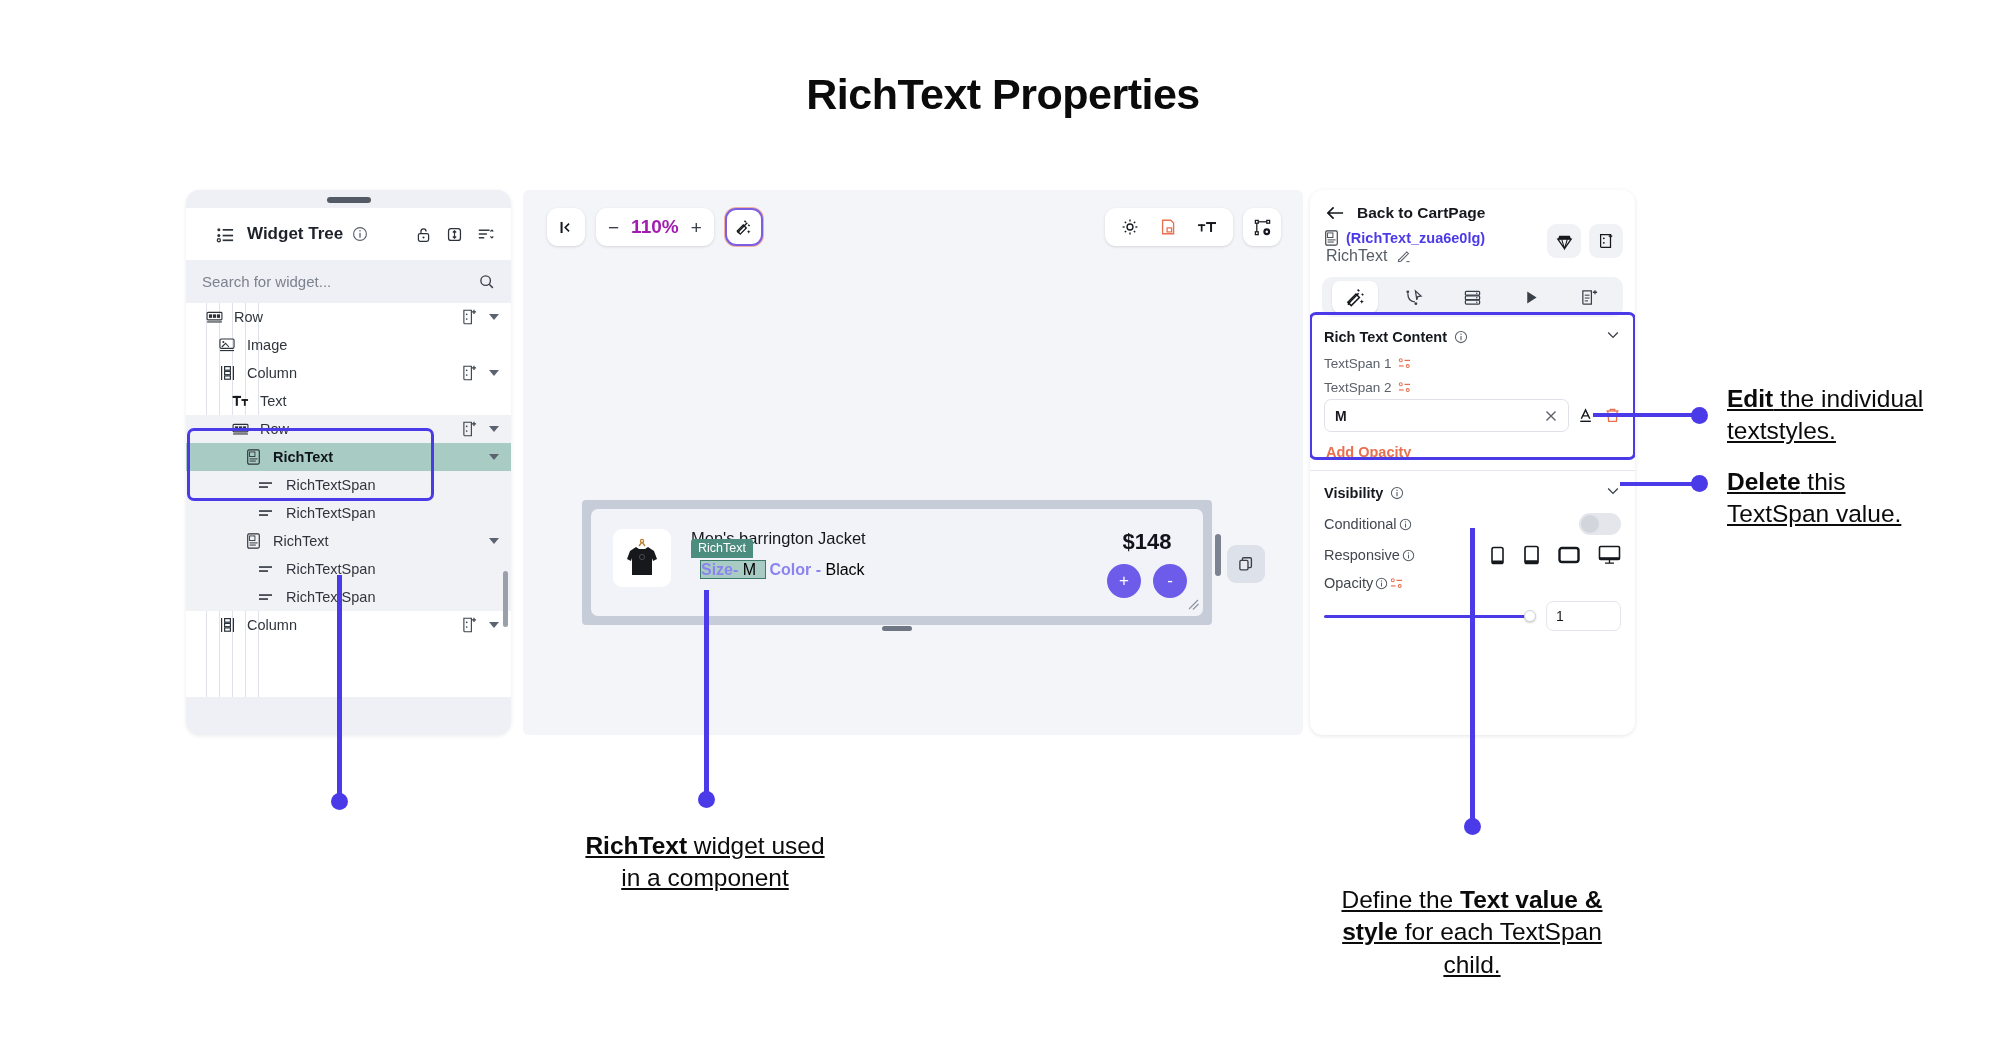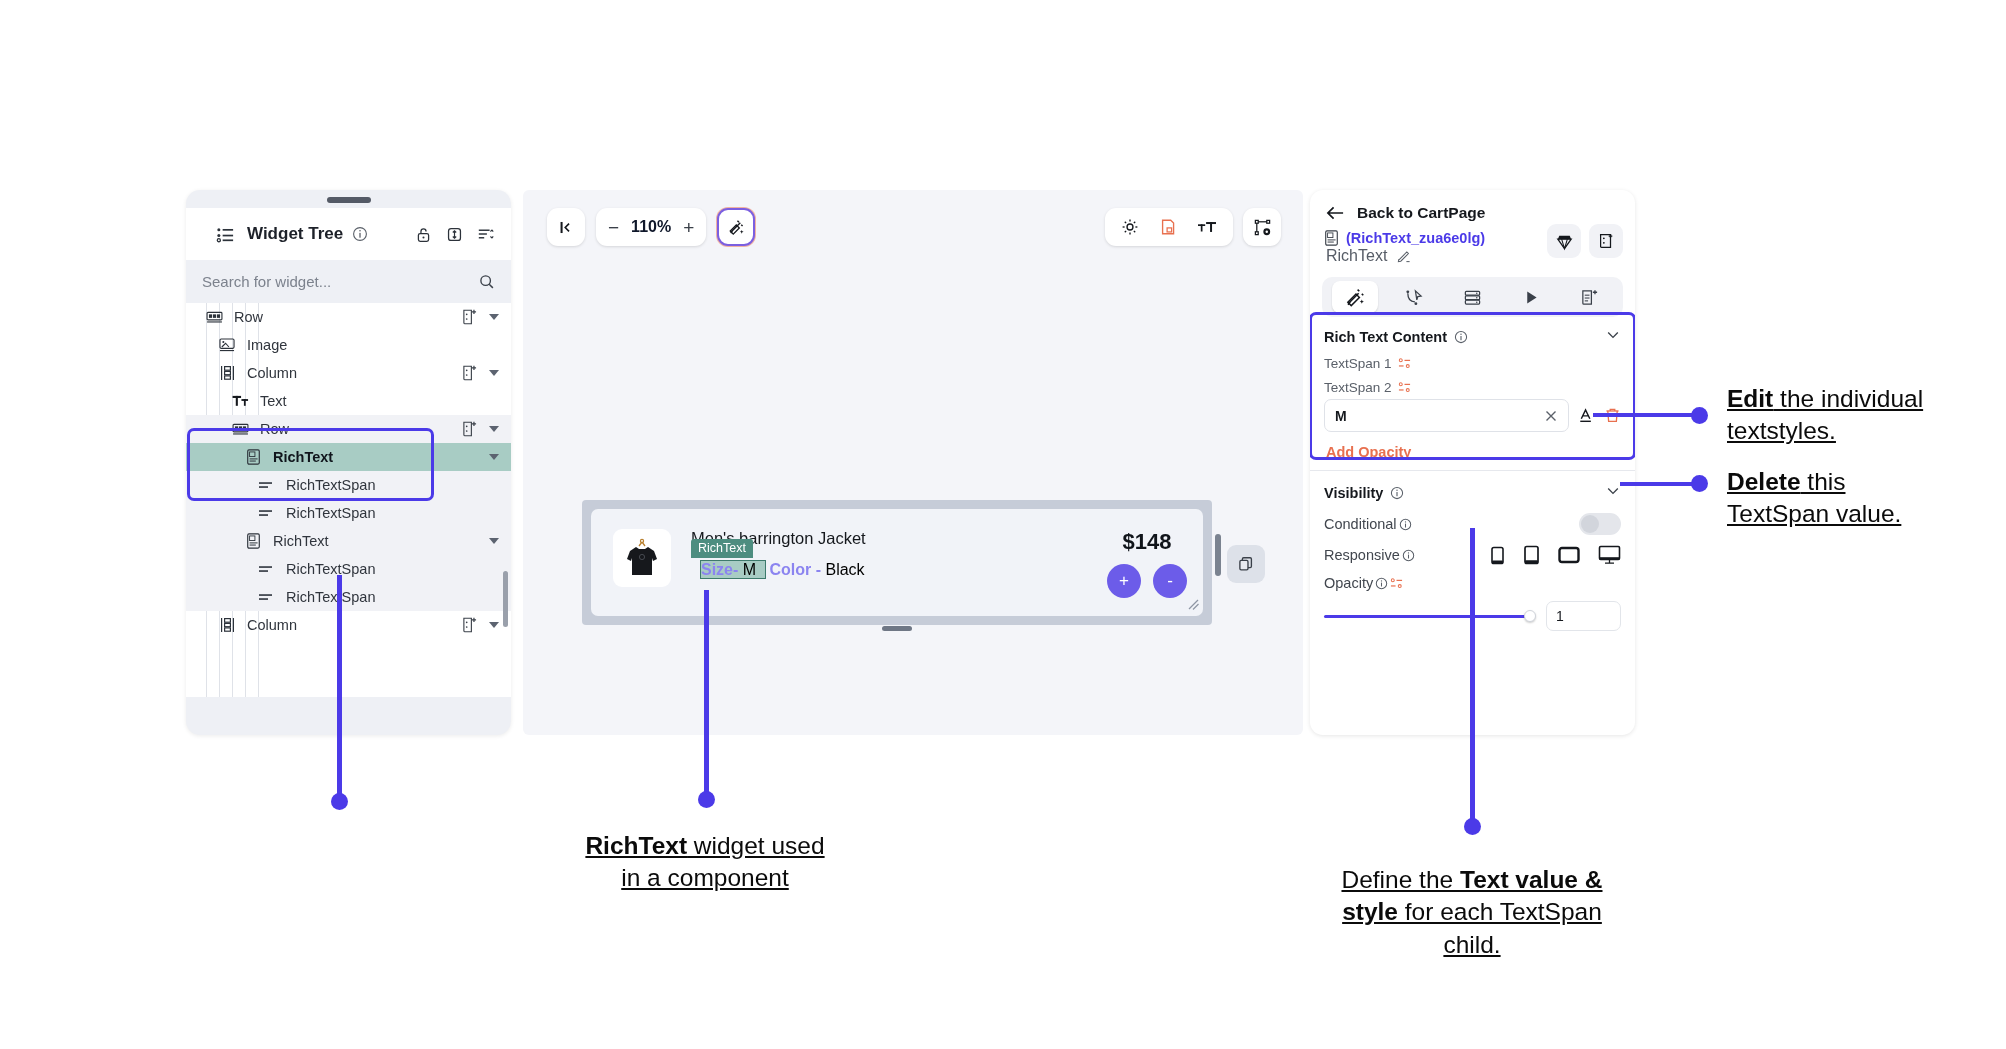--- a/index.html
+++ b/index.html
@@ -94,21 +94,21 @@
   }
   .canvas-tools-left {
     position: absolute; left: 24px; top: 18px; display: flex; align-items: center; gap: 11px;
   }
   .pill {
     background: #fff; border-radius: 11px; height: 38px; display: flex;
     align-items: center; box-shadow: 0 1px 3px rgba(0,0,0,.13);
   }
   .pill.sq { width: 38px; justify-content: center; }
   .zoom-pill { padding: 0 12px; gap: 12px; }
-  .zoom-val { font-size: 16px; font-weight: bold; color: #0f172a; }
+  .zoom-val { font-size: 19px; font-weight: bold; color: #a21caf; }
   .zoom-btn { font-size: 19px; color: #3a4049; cursor: pointer; line-height: 1; }
   .magic-btn {
     width: 38px; height: 38px; border-radius: 11px; background: #fff;
     display: flex; align-items: center; justify-content: center;
     border: 2.5px solid #7b5fe0; box-shadow: 0 0 0 1px rgba(235,110,80,.5);
     position: relative;
   }
   .canvas-tools-right {
     position: absolute; right: 22px; top: 18px; display: flex; align-items: center; gap: 10px;
   }
@@ -207,20 +207,21 @@
   .cal-line { position: absolute; background: #4b3ae8; }
   .cal-text { position: absolute; font-size: 24.5px; line-height: 1.32; color: #0b0b0b; text-decoration: underline; }
   .cal-text b { font-weight: bold; }
   .cal-center { text-align: center; }
 </style>
 </head>
 <body>
 
 <div class="page">
 
+  <div class="page-title">RichText Properties</div>
 
   <div class="app-window">
 
     <div class="tree-panel">
       <div class="tree-grip"></div>
 
       <div class="tree-head">
         <span class="ic">
           <svg width="19" height="19" viewBox="0 0 20 20">
               <circle cx="3" cy="5" r="1.6" fill="#2c323a"></circle>
@@ -892,19 +893,19 @@
 
   <div class="cal-line" style="left:1620px; top:482px; width:78px; height:4px;"></div>
   <div class="cal-dot" style="left:1691px; top:475px;"></div>
   <div class="cal-text" style="left:1727px; top:466px; width:270px;">
     <b>Delete</b><span> this</span><br>
     <span>TextSpan value.</span>
   </div>
 
   <div class="cal-line" style="left:1470px; top:528px; width:5px; height:295px;"></div>
   <div class="cal-dot" style="left:1464px; top:818px;"></div>
-  <div class="cal-text cal-center" style="left:1312px; top:864px; width:320px;">
+  <div class="cal-text cal-center" style="left:1312px; top:884px; width:320px;">
     <span>Define the </span><b>Text value &amp;</b><br>
     <b>style</b><span> for each TextSpan</span><br>
     <span>child.</span>
   </div>
 
 </div>
 
 </body></html>

